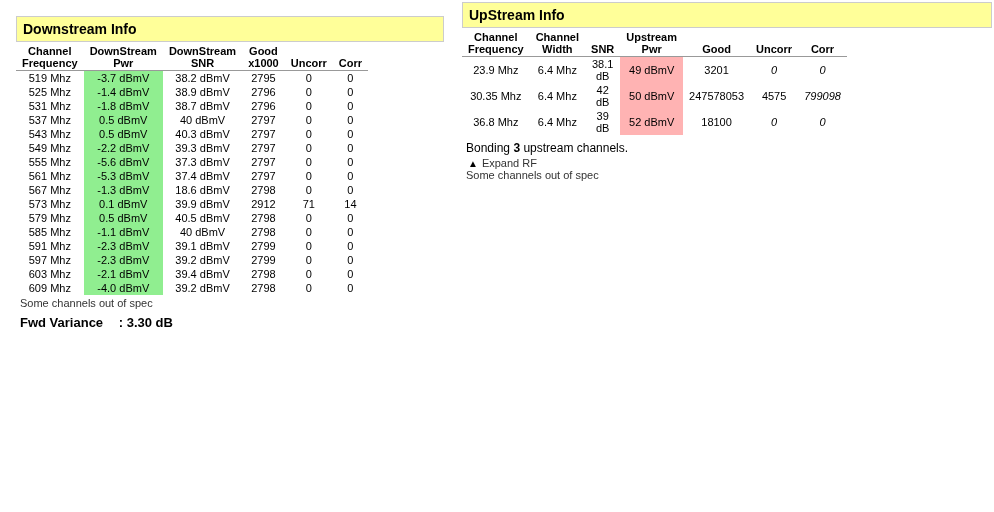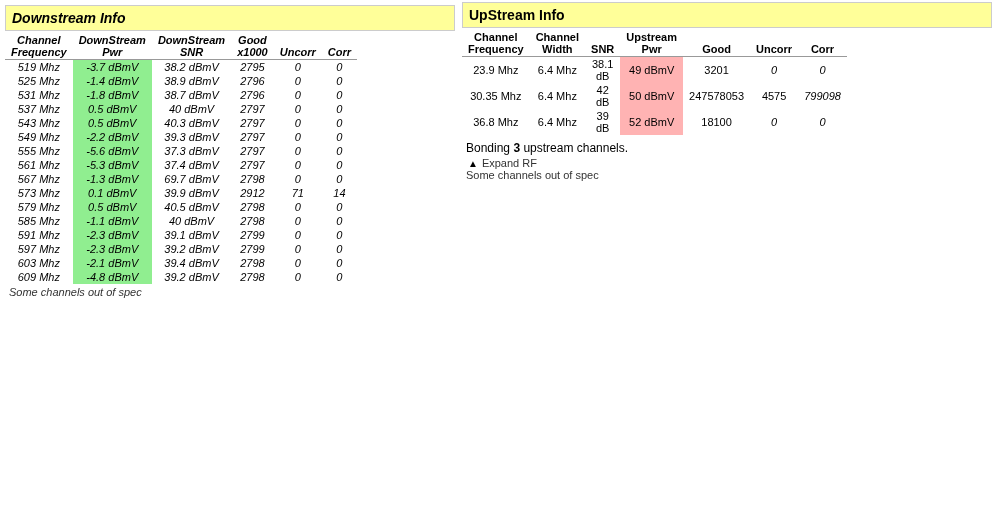--- a/index.html
+++ b/index.html
@@ -39,22 +39,21 @@
       text-align: center;
       white-space: nowrap;
     }
     th {
       font-weight: bold;
       border-bottom: 1px solid #999;
       vertical-align: bottom;
     }
     .left-section {
       width: 460px;
-      padding: 5px;
-      font-style: italic;
+      padding: 16px;
     }
     .right-section {
       flex: 1;
       padding: 2px;
     }
     .bg-green { background-color: #90ee90; }
     .bg-red { background-color: #ffb3b3; }
     .footer-note {
       font-size: 11px;
       color: #333;
@@ -159,21 +158,21 @@
       <td>561 Mhz</td>
       <td class="bg-green">-5.3 dBmV</td>
       <td>37.4 dBmV</td>
       <td>2797</td>
       <td>0</td>
       <td>0</td>
     </tr>
           <tr>
       <td>567 Mhz</td>
       <td class="bg-green">-1.3 dBmV</td>
-      <td>69.7 dBmV</td>
+      <td>18.6 dBmV</td>
       <td>2798</td>
       <td>0</td>
       <td>0</td>
     </tr>
           <tr>
       <td>573 Mhz</td>
       <td class="bg-green">0.1 dBmV</td>
       <td>39.9 dBmV</td>
       <td>2912</td>
       <td>71</td>
@@ -214,29 +213,33 @@
           <tr>
       <td>603 Mhz</td>
       <td class="bg-green">-2.1 dBmV</td>
       <td>39.4 dBmV</td>
       <td>2798</td>
       <td>0</td>
       <td>0</td>
     </tr>
           <tr>
       <td>609 Mhz</td>
-      <td class="bg-green">-4.8 dBmV</td>
+      <td class="bg-green">-4.0 dBmV</td>
       <td>39.2 dBmV</td>
       <td>2798</td>
       <td>0</td>
       <td>0</td>
     </tr>
         </tbody>
     </table>
     <div class="footer-note">Some channels out of spec</div>
+    <div class="fwd-variance">
+      <span>Fwd Variance</span>
+      <span style="margin-left:12px;">: 3.30 dB</span>
+    </div>
   </div>
 
   <div class="right-section">
     <div class="section-header upstream-header">UpStream Info</div>
     <table>
       <thead>
         <tr>
           <th>Channel<br>Frequency</th>
           <th>Channel<br>Width</th>
           <th>SNR</th>

